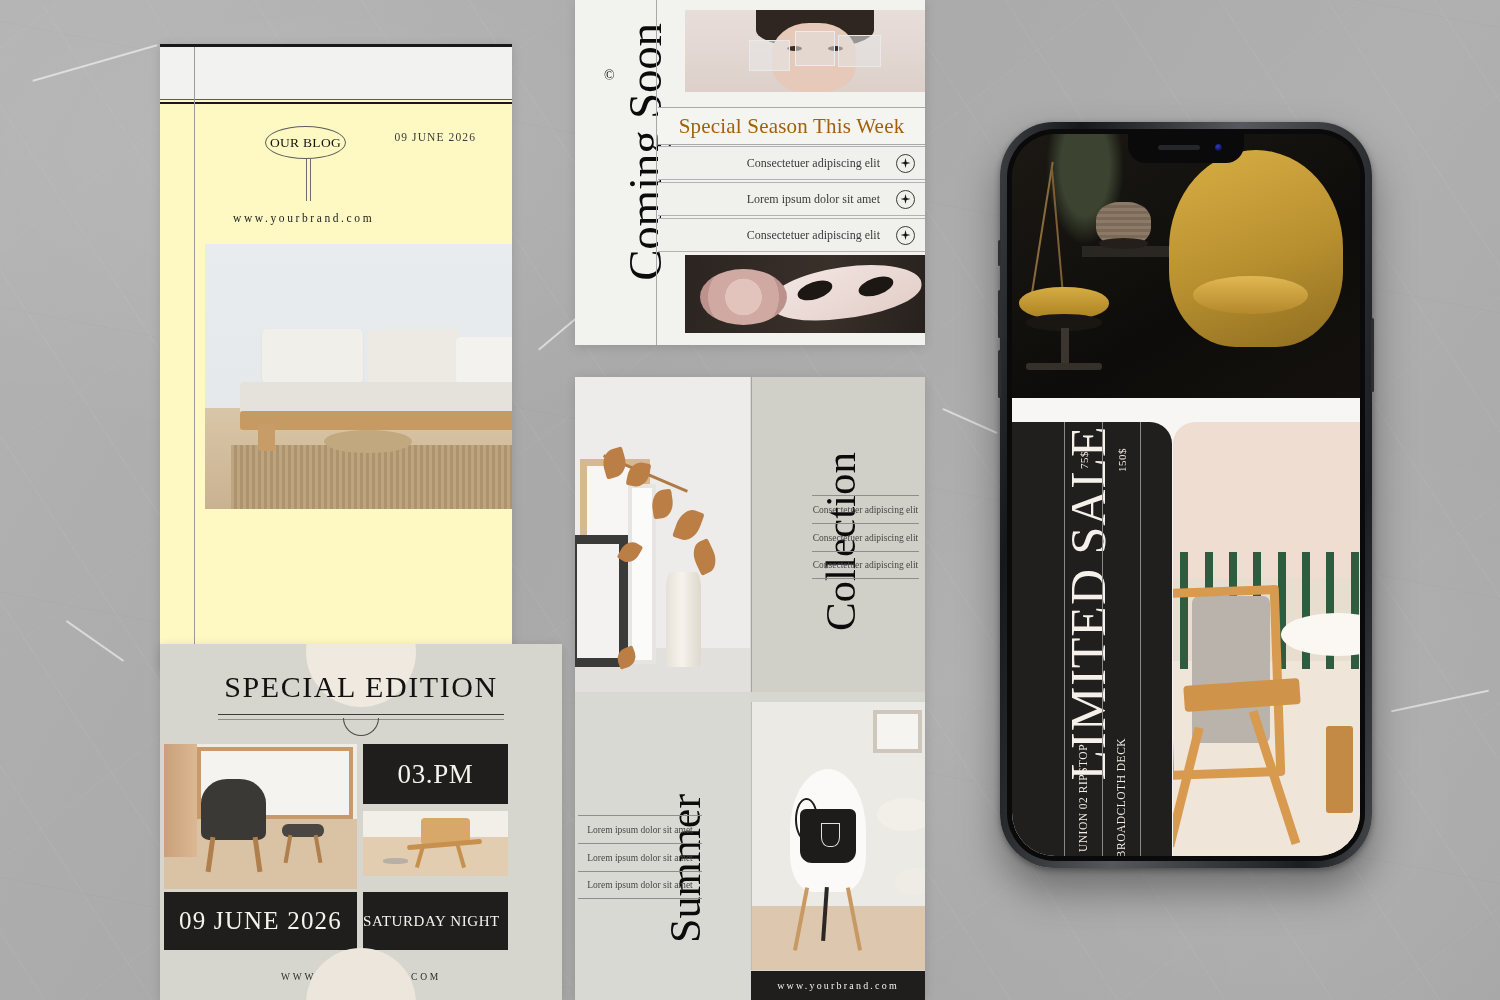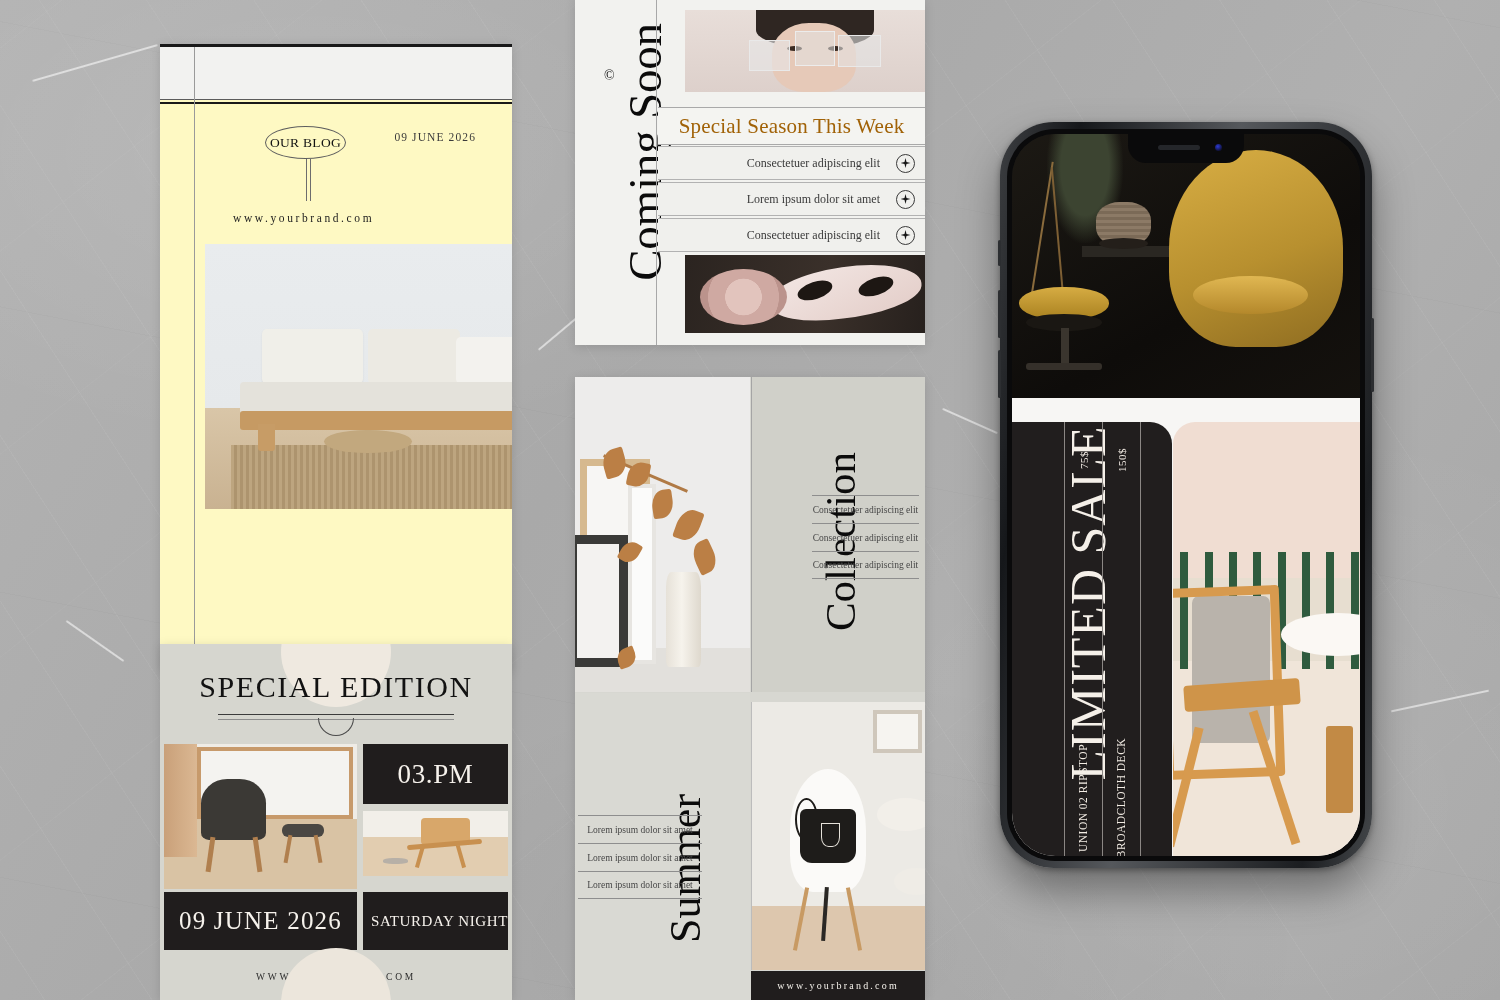--- a/index.html
+++ b/index.html
@@ -58,37 +58,37 @@
      background:repeating-linear-gradient(90deg,#bda57f 0 3px,#ad946e 3px 6px); }
   .sofa .base { position:absolute; left:8%; bottom:30%; width:84%; height:7%; background:#c69a63; border-radius:3px;}
   .sofa .leg1 { position:absolute; left:12%; bottom:22%; width:4%; height:10%; background:#c79c66; border-radius:0 0 3px 3px;}
   .sofa .seat { position:absolute; left:8%; bottom:36%; width:84%; height:12%; background:#e4e2db; border-radius:4px;}
   .sofa .cu1 { position:absolute; left:13%; bottom:47%; width:23%; height:21%; background:#f0efe9; border-radius:5px; box-shadow:0 1px 2px rgba(0,0,0,.08);}
   .sofa .cu2 { position:absolute; left:37%; bottom:47%; width:21%; height:21%; background:#eceae3; border-radius:5px;}
   .sofa .cu3 { position:absolute; left:57%; bottom:47%; width:19%; height:18%; background:#f3f2ee; border-radius:5px;}
   .sofa .pouf { position:absolute; left:27%; bottom:21%; width:20%; height:9%; background:#c2a87e; border-radius:50%;}
 
   
-  #p2 { left:160px; top:644px; width:352px; height:356px; background:#d6d6cf; }
+  #p2 { left:160px; top:644px; width:402px; height:356px; background:#d6d6cf; }
   .se-circle { position:absolute; left:50%; top:-47px; transform:translateX(-50%); width:110px; height:110px; background:#efe9e0; border-radius:50%; }
   .se-title { position:absolute; left:0; right:0; top:26px; text-align:center; font-size:30px; letter-spacing:1.6px; color:#121212; }
   .se-rules { position:absolute; left:58px; right:58px; top:70px; height:6px;
               border-top:1.6px solid #3b3b3b; border-bottom:1.2px solid #8d8d8d; }
   .se-arc { position:absolute; left:50%; top:74px; transform:translateX(-50%); width:36px; height:18px;
             border:1.2px solid #4a4a4a; border-top:none; border-radius:0 0 40px 40px; }
   .se-ph-main { position:absolute; left:4px; top:100px; width:193px; height:145px; overflow:hidden; }
   .se-ph-sub  { position:absolute; left:203px; top:167px; width:145px; height:65px; overflow:hidden; }
   .se-blk-time{ position:absolute; left:203px; top:100px; width:145px; height:60px; background:#201d1d;
                 display:flex; align-items:center; justify-content:center; }
   .se-blk-time span { color:#f6f2ec; font-size:27px; letter-spacing:.6px; }
   .se-blk-date{ position:absolute; left:4px; top:248px; width:193px; height:58px; background:#201d1d;
                 display:flex; align-items:center; justify-content:center; }
   .se-blk-date span { color:#f6f2ec; font-size:25px; letter-spacing:1.2px; }
   .se-blk-day { position:absolute; left:203px; top:248px; width:145px; height:58px; background:#201d1d;
-                display:flex; align-items:center; justify-content:flex-end; }
+                display:flex; align-items:center; justify-content:flex-start; }
   .se-blk-day span { color:#f6f2ec; font-size:15px; letter-spacing:.6px; }
   .se-url { position:absolute; left:0; right:0; bottom:18px; text-align:center; font-size:9.5px; letter-spacing:2.8px; color:#2c2c2c; }
   .se-bcircle { position:absolute; left:50%; bottom:-58px; transform:translateX(-50%); width:110px; height:110px; background:#ece6dc; border-radius:50%; }
 
   .chairA { position:absolute; inset:0; background:linear-gradient(180deg,#efece6 0 52%,#d9c3a4 52% 100%); }
   .chairA .curtain { position:absolute; left:0; top:0; width:17%; height:78%; background:linear-gradient(90deg,#c9a079,#dbb893); }
   .chairA .win { position:absolute; left:17%; top:2%; right:2%; height:50%; background:#f4f3f0; border:4px solid #c79a6b; }
   .chairA .body { position:absolute; left:19%; top:24%; width:34%; height:42%; background:#3b3935; border-radius:40% 40% 12% 12%; }
   .chairA .l1 { position:absolute; left:23%; top:64%; width:2.5%; height:24%; background:#b07f4e; transform:rotate(8deg);}
   .chairA .l2 { position:absolute; left:47%; top:64%; width:2.5%; height:24%; background:#b07f4e; transform:rotate(-8deg);}

